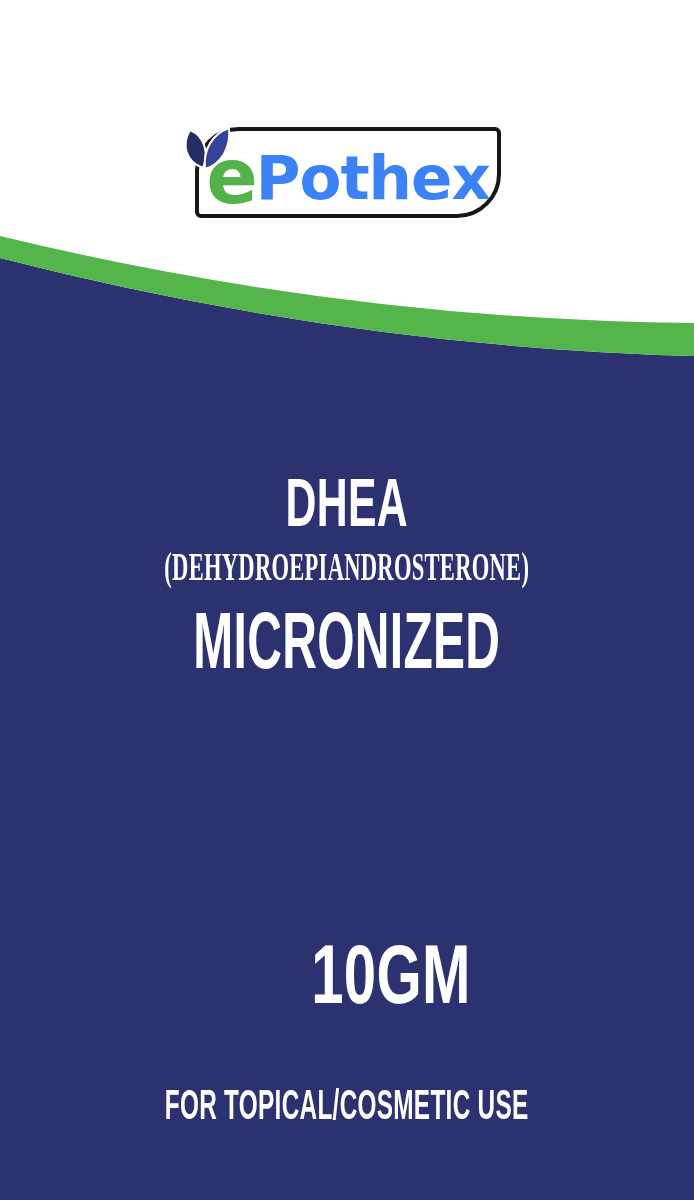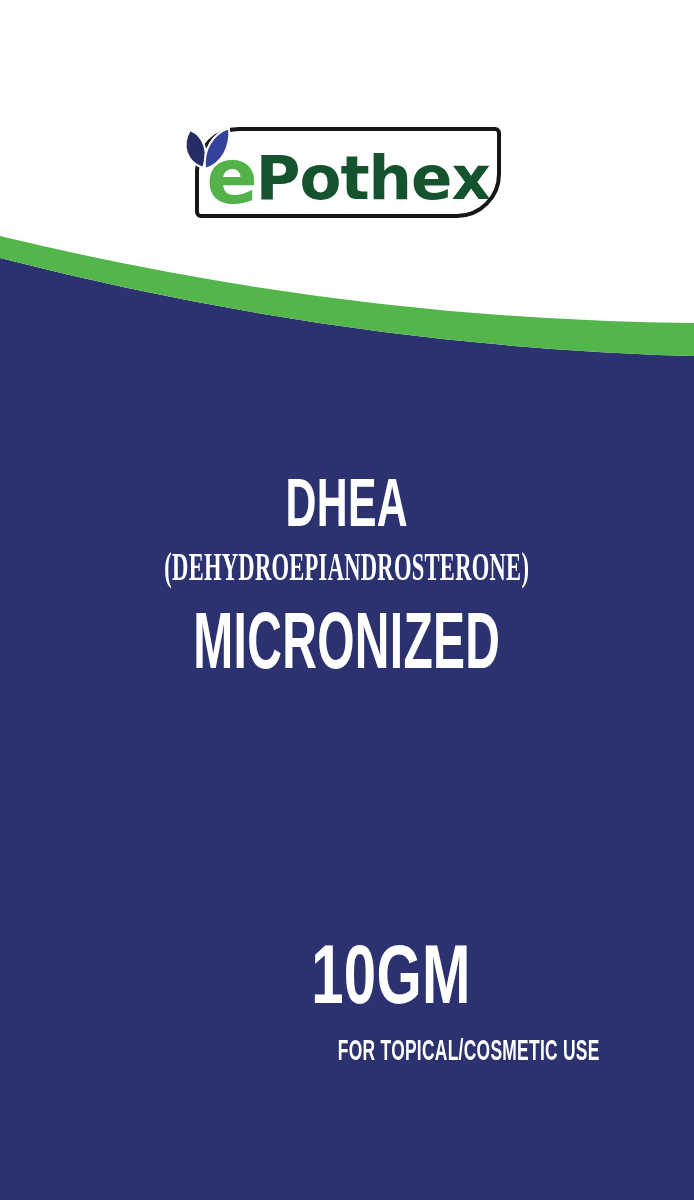--- a/index.html
+++ b/index.html
@@ -42,21 +42,21 @@
     position: relative;
     display: inline-block;
     font-size: 76px;
     color: #54b24a;
     top: 4px;
     margin-right: -2px;
   }
   .logo-rest {
     display: inline-block;
     font-size: 61px;
-    color: #14532d;
+    color: #3b82f6;
     letter-spacing: -1px;
   }
   .leaves {
     position: absolute;
     left: -24px; top: -14px;
     width: 50px; height: 46px;
   }
 
   
   .line {
@@ -75,21 +75,21 @@
     letter-spacing: 0.5px;
   }
   .title       { top: 468px;  font-size: 69px; }
   .title > span       { transform: scaleX(0.62); }
   .subtitle    { top: 546px;  font-size: 41px; font-family: Liberation Serif, serif; }
   .subtitle > span    { transform: scaleX(0.55); }
   .form        { top: 601px;  font-size: 80px; }
   .form > span        { transform: scaleX(0.60); }
   .size        { top: 933px;  font-size: 83px; margin-left: 44px; }
   .size > span        { transform: scaleX(0.70); }
-  .usage       { top: 1035px; font-size: 30px; text-align: right; }
+  .usage       { top: 1084px; font-size: 42px; }
   .usage > span       { transform: scaleX(0.58); }
 </style>
 </head>
 <body>
 
 <svg class="swoosh" viewBox="0 0 694 1200" preserveAspectRatio="none" aria-hidden="true">
   <path d="M0,258 Q347,347 694,356 L694,1200 L0,1200 Z" fill="#2c326f"></path>
   <path d="M0,236 Q347,320 694,323 L694,356 Q347,347 0,258 Z" fill="#53b54a"></path>
 </svg>
 

